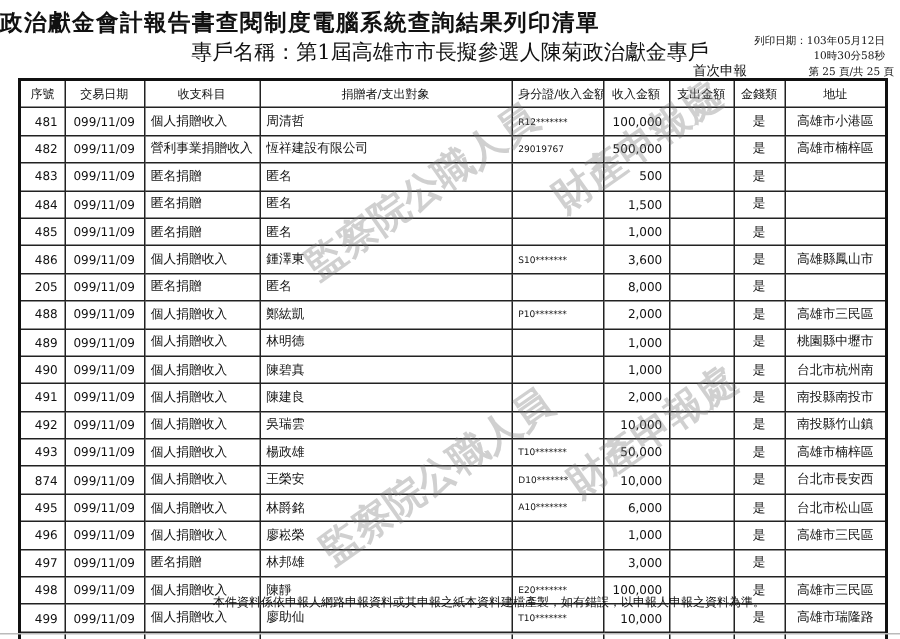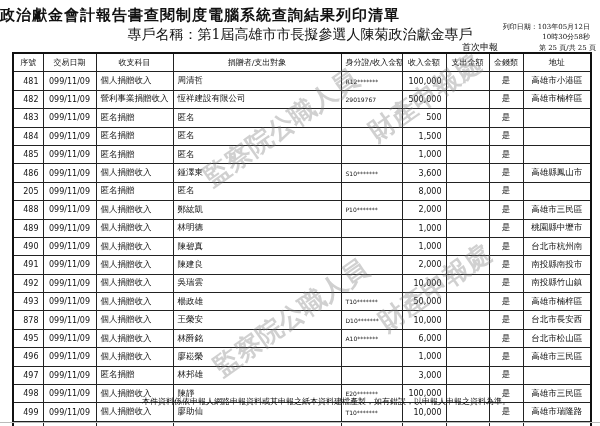--- a/index.html
+++ b/index.html
@@ -199,21 +199,21 @@
         <td class="c-date">099/11/09</td>
         <td class="c-cat">個人捐贈收入</td>
         <td class="c-donor">楊政雄</td>
         <td class="c-id">T10*******</td>
         <td class="c-in">50,000</td>
         <td class="c-out"></td>
         <td class="c-cash">是</td>
         <td class="c-addr">高雄市楠梓區</td>
       </tr>
       <tr>
-        <td class="c-no">878</td>
+        <td class="c-no">874</td>
         <td class="c-date">099/11/09</td>
         <td class="c-cat">個人捐贈收入</td>
         <td class="c-donor">王榮安</td>
         <td class="c-id">D10*******</td>
         <td class="c-in">10,000</td>
         <td class="c-out"></td>
         <td class="c-cash">是</td>
         <td class="c-addr">台北市長安西</td>
       </tr>
       <tr>

